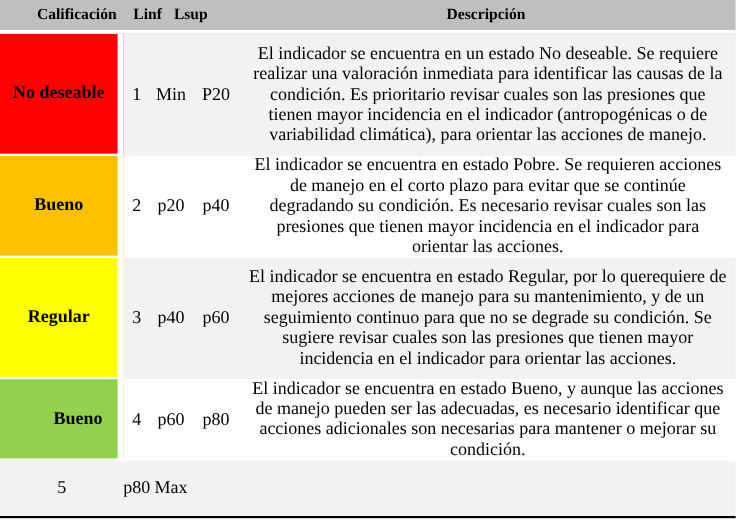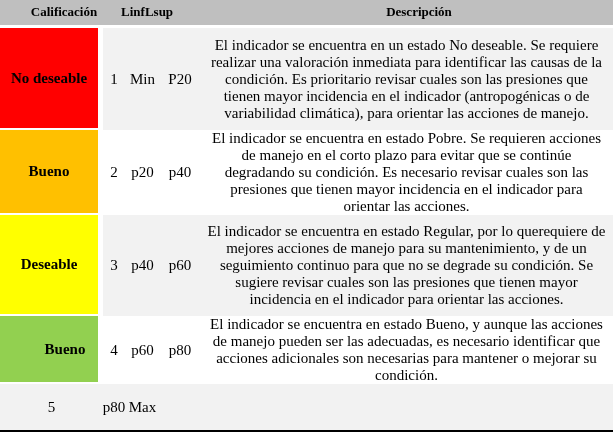--- a/index.html
+++ b/index.html
@@ -22,23 +22,23 @@
   .header-cell {
     position: absolute;
     top: 46%;
     transform: translate(-50%, -50%);
     font-weight: bold;
     font-size: 13px;
     color: #000000;
     white-space: nowrap;
   }
   .hc-calificacion { left: 64px; }
-  .hc-linf { left: 133px; }
+  .hc-linf { left: 123px; }
   .hc-lsup { left: 159px; }
-  .hc-descripcion { left: 419px; font-family: Liberation Serif, serif; }
+  .hc-descripcion { left: 405px; font-family: Liberation Serif, serif; }
   
   .row {
     display: grid;
     grid-template-columns: 103px 22px 35px 40px 1fr;
     width: 613px;
   }
   .r0 { height: 102px; }
   .r1 { height: 85px; }
   .r2 { height: 101px; }
   .r3 { height: 68px; }
@@ -93,21 +93,21 @@
       <span>Bueno</span>
     </div>
     <div class="cell">2</div>
     <div class="cell">p20</div>
     <div class="cell">p40</div>
     <div class="cell desc">El indicador se encuentra en estado Pobre. Se requieren acciones de manejo en el corto plazo para evitar que se continúe degradando su condición. Es necesario revisar cuales son las presiones que tienen mayor incidencia en el indicador para orientar las acciones.</div>
   </div>
 
   <div class="row r2" style="background-color: rgb(242, 242, 242);">
     <div class="cell label" style="background-color: rgb(255, 255, 0);">
-      <span>Deseable</span>
+      <span>Regular</span>
     </div>
     <div class="cell">3</div>
     <div class="cell">p40</div>
     <div class="cell">p60</div>
     <div class="cell desc">El indicador se encuentra en estado Regular, por lo querequiere de mejores acciones de manejo para su mantenimiento, y de un seguimiento continuo para que no se degrade su condición. Se sugiere revisar cuales son las presiones que tienen mayor incidencia en el indicador para orientar las acciones.</div>
   </div>
 
   <div class="row r3" style="background-color: rgb(255, 255, 255);">
     <div class="cell label" style="background-color: rgb(146, 208, 80); padding-left: 32px;">
       <span>Bueno</span>

